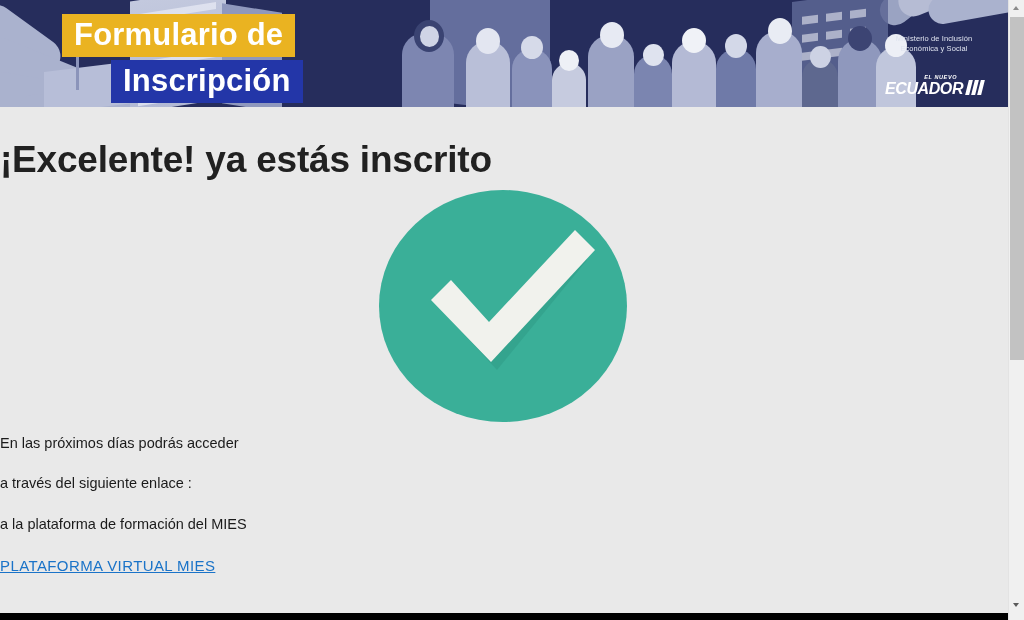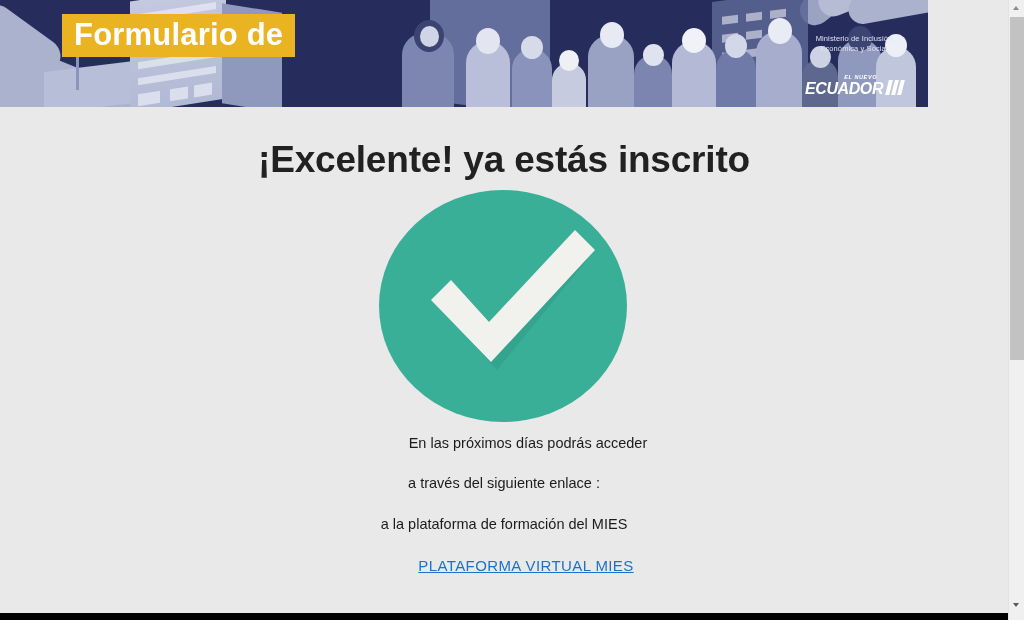--- a/index.html
+++ b/index.html
@@ -29,21 +29,21 @@
     top: 0;
     width: 1008px;
     height: 613px;
     background: #e9e9e9;
     overflow: hidden;
   }
 
   
   .banner {
     position: relative;
-    width: 928px;
+    width: 1008px;
     height: 107px;
     background: #262d5c;
     overflow: hidden;
   }
 
   .banner-bg {
     position: absolute;
     inset: 0;
   }
 
@@ -200,21 +200,20 @@
     height: 15px;
     background: #ffffff;
     transform: skewX(-14deg);
     margin-left: 2px;
   }
 
   
   .content {
     position: relative;
     width: 1008px;
-    text-align: center;
     background: #e9e9e9;
   }
   .headline {
     margin: 0;
     padding-top: 32px;
     font-size: 37px;
     font-weight: bold;
     color: #212121;
     line-height: 1.15;
     letter-spacing: -.2px;
@@ -246,31 +245,30 @@
     position: absolute;
     left: 0; top: 0;
   }
 
   .para {
     margin: 0;
     font-size: 14.5px;
     color: #1b1b1b;
     line-height: 1;
   }
-  .para.p1 { padding-top: 14px; padding-left: 48px; }
+  .para.p1 { padding-top: 14px; }
   .para.p2 { padding-top: 26px; }
   .para.p3 { padding-top: 26px; }
   .link-row { padding-top: 26px; }
   .platform-link {
     font-size: 15px;
     color: #1a73c8;
     text-decoration: underline;
     letter-spacing: .4px;
     cursor: pointer;
-    margin-left: 44px;
   }
 
   
   .bottom-strip {
     position: absolute;
     left: 0;
     top: 613px;
     width: 1008px;
     height: 7px;
     background: #000000;
@@ -408,20 +406,23 @@
 
         <div class="person" style="left:838px; width:44px; height:68px; background:#8f98bd;"></div>
         <div class="head" style="position:absolute;left:848px;top:26px;width:24px;height:25px;background:#3c4473;"></div>
 
         <div class="person" style="left:876px; width:40px; height:60px; background:#c0c6dc;"></div>
         <div class="head" style="position:absolute;left:885px;top:34px;width:22px;height:23px;background:#edeff6;"></div>
       </div>
 
       <div class="banner-title">
         <span class="title-line1">Formulario de</span>
+        <span class="title-line2-wrap">
+          <span class="title-line2">Inscripción</span>
+        </span>
       </div>
 
       <div class="logo-block">
         <div class="logo-ministry">Ministerio de Inclusión</div>
         <div class="logo-ministry">Económica y Social</div>
         <div class="logo-ecuador">
           <span class="logo-nuevo">EL NUEVO</span>
           <span class="logo-word">ECUADOR</span><span class="flagbars"><i></i><i></i><i></i></span>
         </div>
       </div>

